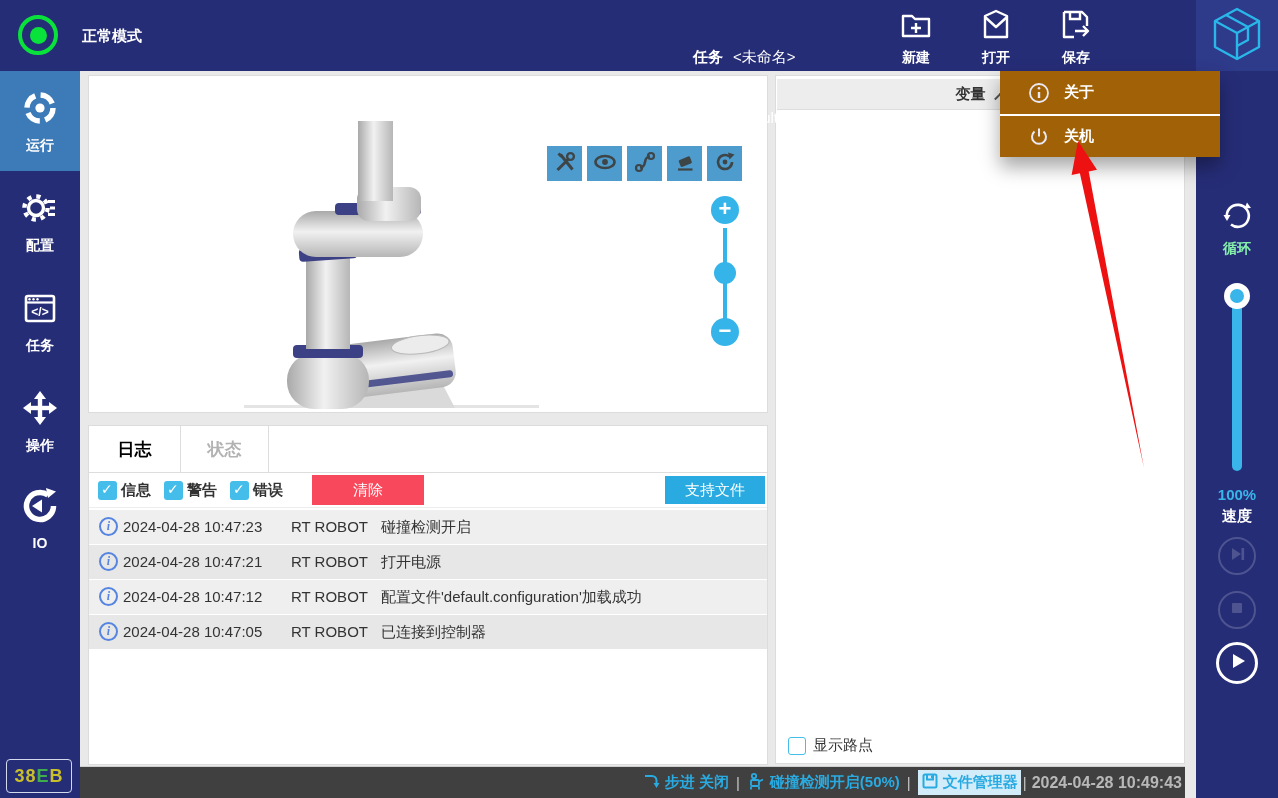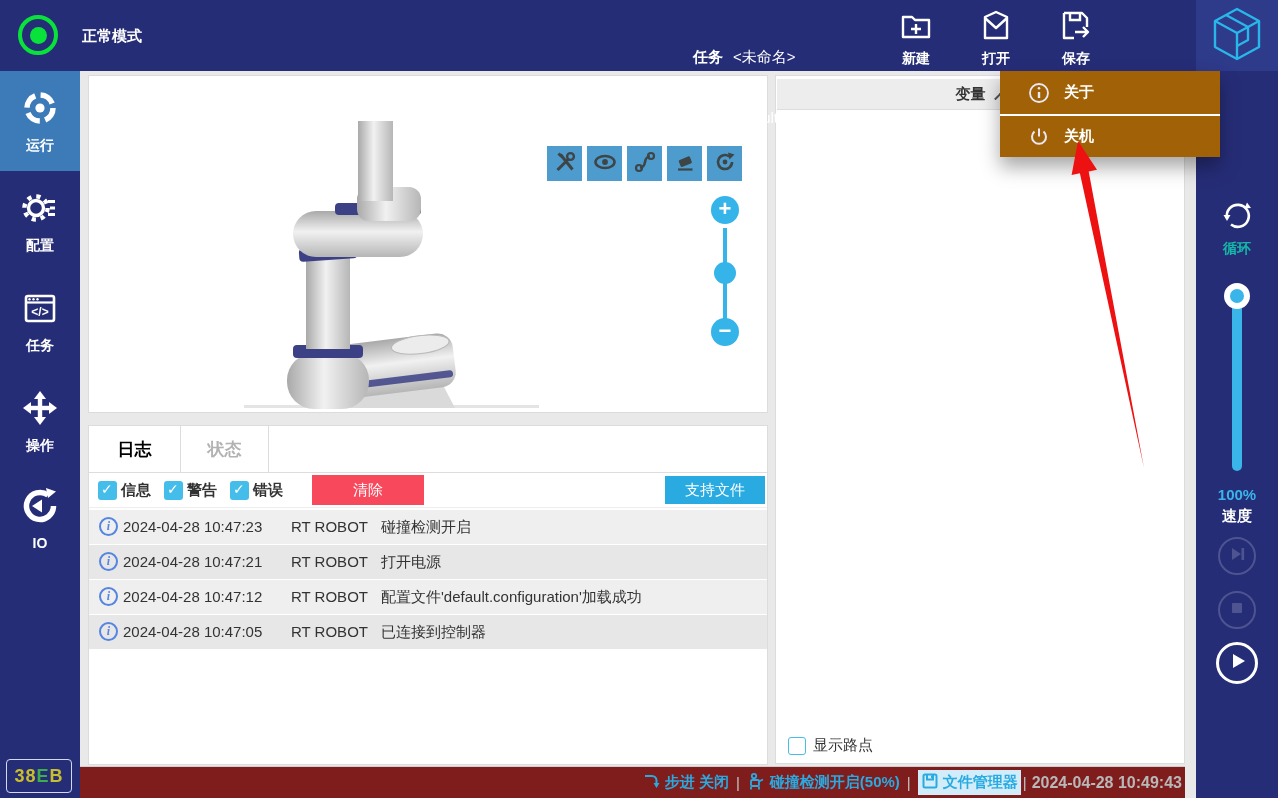--- a/index.html
+++ b/index.html
@@ -9,21 +9,21 @@
 
   
   .topbar { position:absolute; left:0; top:0; width:1278px; height:71px; background:#262d77; z-index:30; }
   .mode-ind { position:absolute; left:18px; top:15px; width:40px; height:40px; border:4px solid #0ae23c; border-radius:50%; }
   .mode-ind .dot { position:absolute; left:50%; top:50%; width:17px; height:17px; margin:-8.5px 0 0 -8.5px; background:#0ae23c; border-radius:50%; }
   .mode-label { position:absolute; left:82px; top:0; height:71px; line-height:71px; color:#fff; font-weight:bold; font-size:15px; }
   .taskcfg { position:absolute; left:693px; top:9px; color:#fff; font-size:15px; }
   .taskcfg .row { height:27px; line-height:27px; margin-bottom:8px; white-space:nowrap;margin-top:34px; }
   .taskcfg .lbl { font-weight:bold; margin-right:10px; }
   .tb-actions { position:absolute; left:876px; top:4px; display:flex; }
-  .tb-btn { width:80px; height:64px; display:flex; flex-direction:column; align-items:center; justify-content:center; color:#fff; cursor:pointer; }
+  .tb-btn { width:80px; height:64px; display:flex; flex-direction:column; align-items:center; justify-content:flex-start; color:#fff; cursor:pointer; }
   .tb-btn svg { margin-top:3px; }
   .tb-btn .tb-lbl { font-size:14px; font-weight:bold; margin-top:2px; }
   .logo-tile { position:absolute; left:1196px; top:0; width:82px; height:71px; background:#2e3a8a; display:flex; align-items:center; justify-content:center; }
 
   
   .lsidebar { position:absolute; left:0; top:71px; width:80px; height:727px; background:#262d77; z-index:20; }
   .ls-item { position:absolute; left:0; width:80px; display:flex; flex-direction:column; align-items:center; justify-content:center; color:#fff; cursor:pointer; }
   .ls-item .ls-lbl { font-size:14px; font-weight:bold; margin-top:5px; }
   .ls-item.active { background:#3c7ab8; }
   .ctrl-badge { position:absolute; left:6px; bottom:5px; width:66px; height:34px; border:1px solid #d5d9ee; border-radius:4px; display:flex; align-items:center; justify-content:center; font-size:18px; font-weight:bold; letter-spacing:1px; }
@@ -63,29 +63,29 @@
 
   
   .vars-panel { position:absolute; left:775px; top:75px; width:410px; height:689px; background:#fff; border:1px solid #dcdcdc; }
   .vp-header { height:31px; margin:3px 1px 0 1px; background:#ededed; border-bottom:1px solid #ddd; display:flex; align-items:center; justify-content:center; font-size:15px; font-weight:bold; color:#333; cursor:pointer; }
   .vp-chevron { width:9px; height:9px; border-left:2px solid #555; border-top:2px solid #555; transform:rotate(45deg) translate(3px,3px); margin-left:10px; }
   .wp-row { position:absolute; left:12px; bottom:8px; display:flex; align-items:center; }
   .cb-empty { width:18px; height:18px; border:1px solid #45bdea; border-radius:3px; background:#fff; cursor:pointer; }
   .wp-lbl { font-size:15px; color:#333; margin-left:7px; }
 
   
-  .statusbar { position:absolute; left:80px; top:766px; width:1105px; height:32px; background:#7f1d1d; border-top:1px solid #d0d0d0; display:flex; align-items:center; justify-content:flex-end; font-size:15px; font-weight:bold; color:#29abe2; }
+  .statusbar { position:absolute; left:80px; top:766px; width:1105px; height:32px; background:#404040; border-top:1px solid #d0d0d0; display:flex; align-items:center; justify-content:flex-end; font-size:15px; font-weight:bold; color:#29abe2; }
   .sb-item { display:flex; align-items:center; gap:4px; white-space:nowrap; cursor:pointer; }
   .sb-sep { color:#c5c5c5; margin:0 7px; font-weight:normal; }
   .sb-fm { background:#d3ecf9; padding:2px 3px; }
   .sb-time { color:#b8b8b8; font-size:16px; margin-left:3px; padding-right:3px; }
 
   
   .rsidebar { position:absolute; left:1196px; top:71px; width:82px; height:727px; background:#262d77; z-index:10; }
-  .loop-block { position:absolute; left:0; top:125px; width:82px; display:flex; flex-direction:column; align-items:center; color:#14b8a6; cursor:pointer; }
+  .loop-block { position:absolute; left:0; top:125px; width:82px; display:flex; flex-direction:column; align-items:center; color:#86efac; cursor:pointer; }
   .loop-lbl { font-size:14px; font-weight:bold; margin-top:4px; }
   .spd-track { position:absolute; left:36px; top:218px; width:10px; height:182px; background:#3ab5ea; border-radius:5px; }
   .spd-handle { position:absolute; left:28px; top:212px; width:26px; height:26px; border-radius:50%; background:#3ab5ea; border:6px solid #fff; cursor:pointer; }
   .spd-text { position:absolute; left:0; top:413px; width:82px; text-align:center; font-size:15px; font-weight:bold; line-height:21px; }
   .spd-val { color:#3ab5ea; } .spd-lbl { color:#fff; }
   .pb-btn { position:absolute; left:22px; width:38px; height:38px; border-radius:50%; border:2px solid #4d548f; display:flex; align-items:center; justify-content:center; cursor:pointer; }
   .pb-skip { top:466px; } .pb-stop { top:520px; }
   .pb-play { top:571px; left:20px; width:42px; height:42px; border:3px solid #fff; }
 
   

